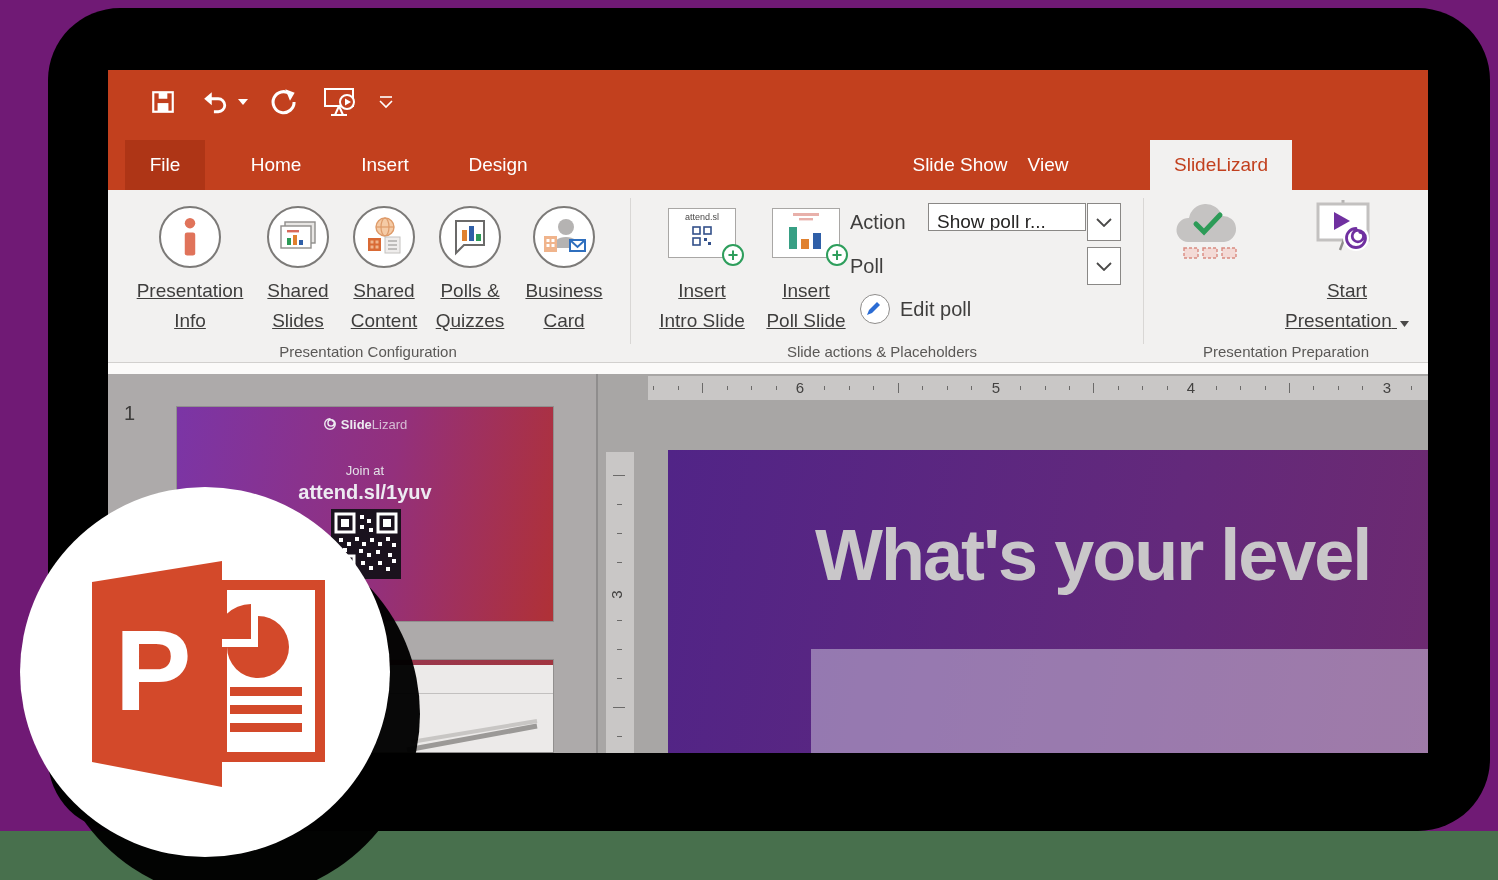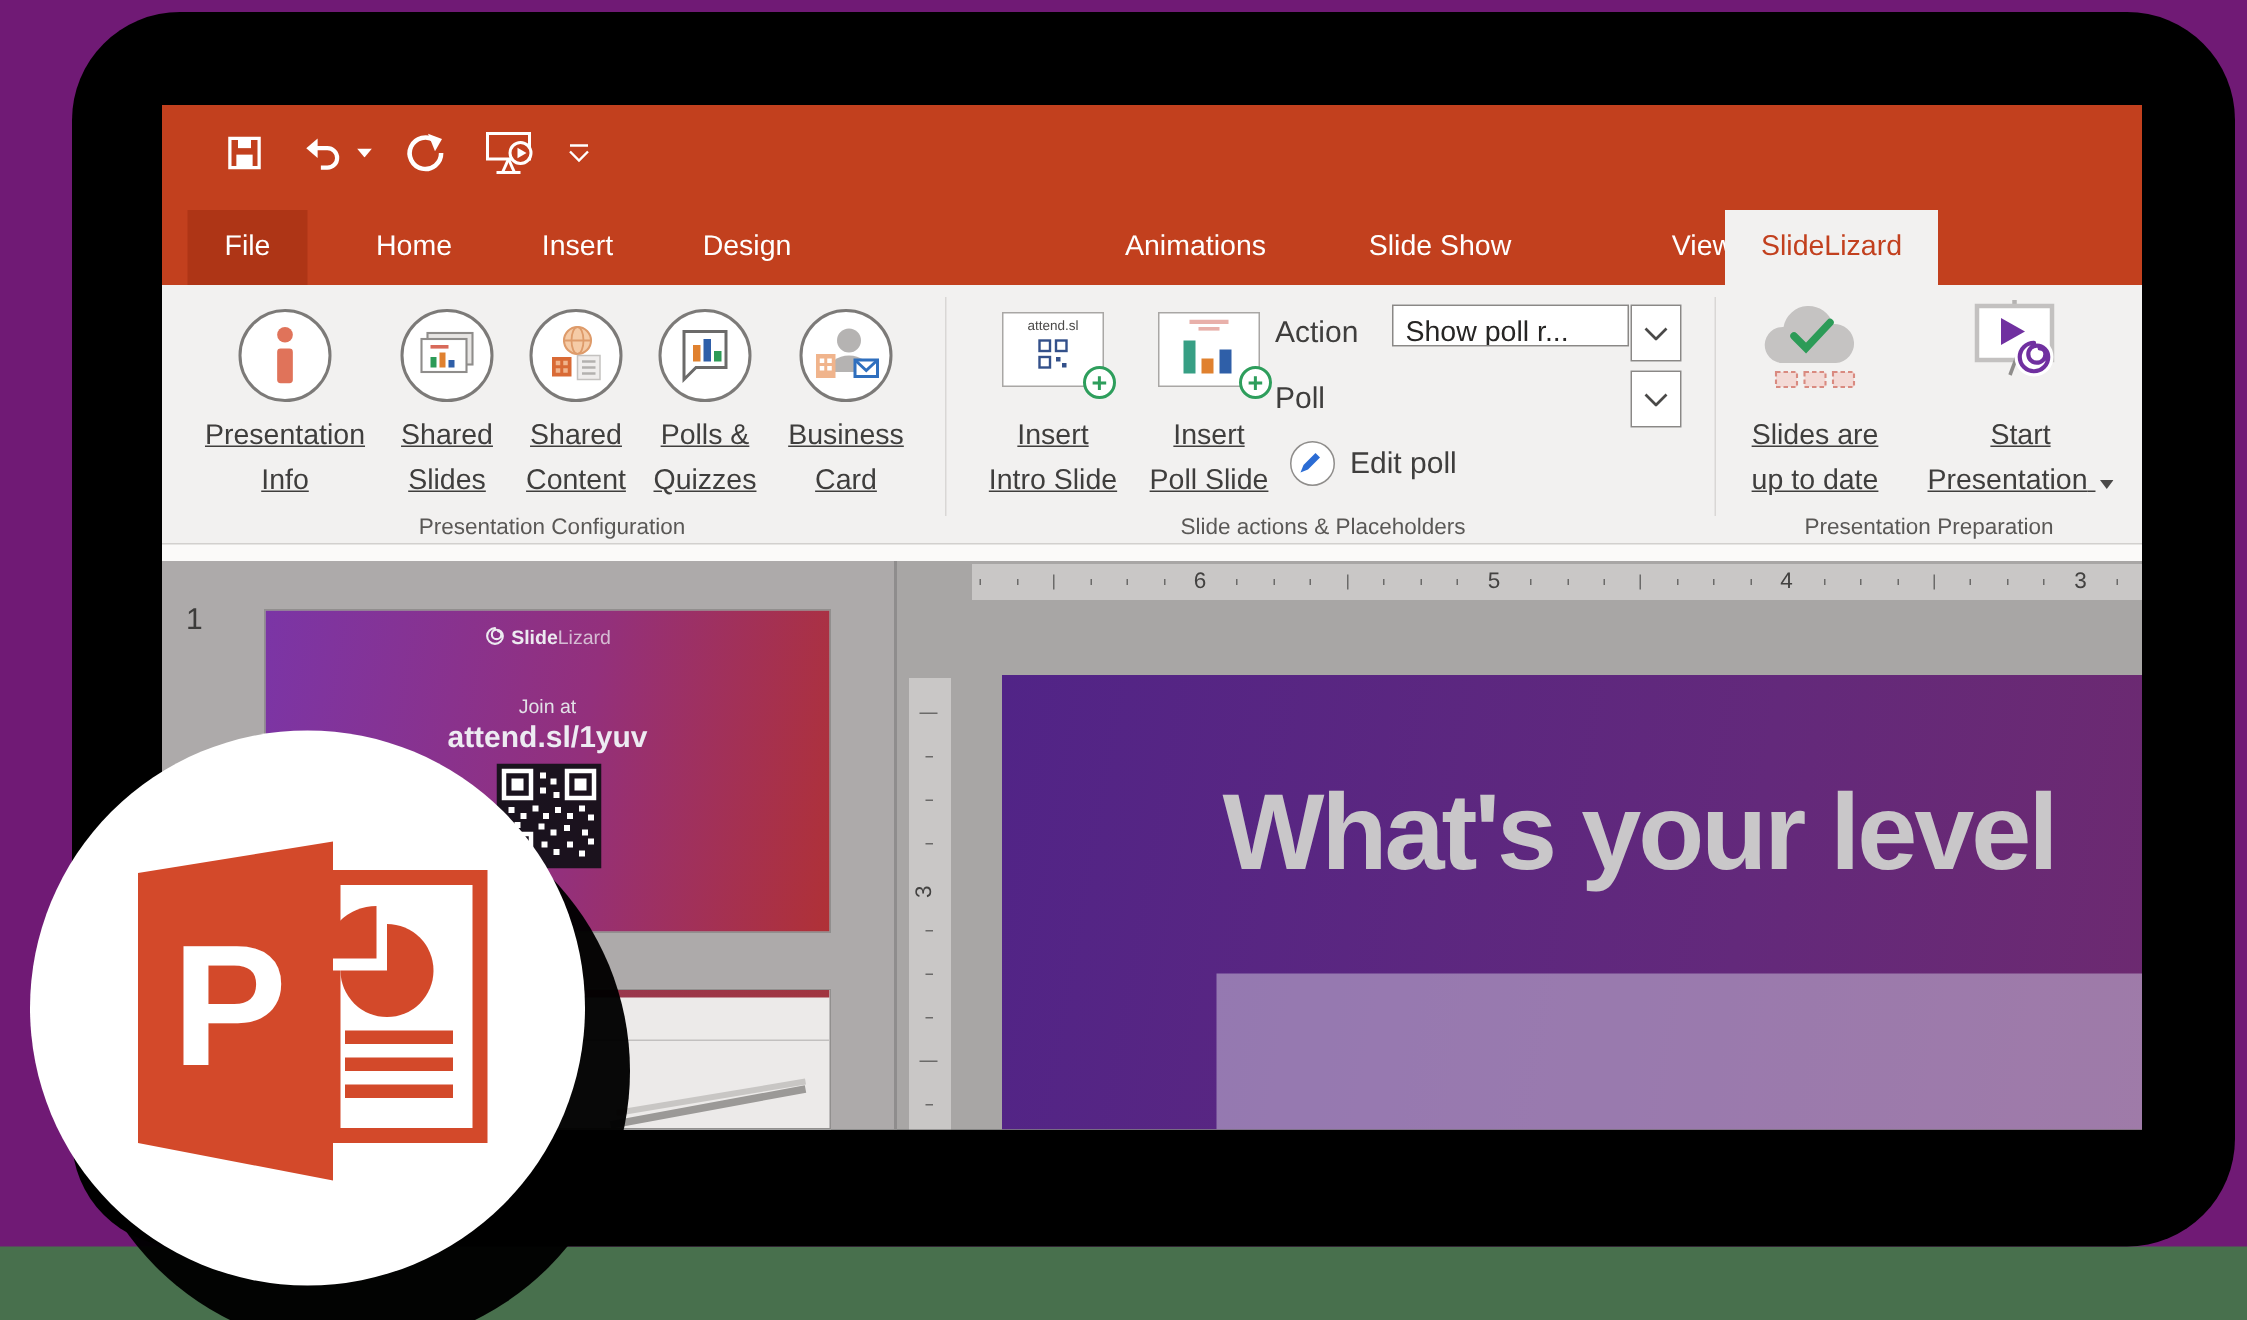--- a/index.html
+++ b/index.html
@@ -114,23 +114,22 @@
         <svg width="18" height="13" viewBox="0 0 18 13">
           <line x1="3" y1="1" x2="15" y2="1" stroke="#fff" stroke-width="1.6"></line>
           <polyline points="3,5 9,11 15,5" fill="none" stroke="#fff" stroke-width="1.6"></polyline>
         </svg>
       </div>
 
       <div class="abs tab tab-file" style="left:17px;width:80px;">File</div>
       <div class="abs tab" style="left:128px;width:80px;">Home</div>
       <div class="abs tab" style="left:237px;width:80px;">Insert</div>
       <div class="abs tab" style="left:345px;width:90px;">Design</div>
-      <div class="abs tab" style="left:634px;width:110px;">Animations</div>
       <div class="abs tab" style="left:797px;width:110px;">Slide Show</div>
-      <div class="abs tab" style="left:987px;width:80px;">View</div>
+      <div class="abs tab" style="left:900px;width:80px;">View</div>
       <div class="abs tab tab-active" style="left:1042px;width:142px;">SlideLizard</div>
     </div>
 
     <div class="abs grp-sep" style="left:522px;"></div>
     <div class="abs grp-sep" style="left:1035px;"></div>
 
     <div class="abs big-btn-circle" style="left:51px;">
       <svg width="34" height="40" viewBox="0 0 20 26">
         <circle cx="10" cy="4" r="3.4" fill="#e0735a"></circle>
         <rect x="6.6" y="10" width="6.8" height="15" rx="1.5" fill="#e0735a"></rect>
@@ -270,24 +269,20 @@
       <svg width="66" height="62" viewBox="0 0 66 62">
         <line x1="33" y1="2" x2="33" y2="8" stroke="#b5b3b2" stroke-width="3"></line>
         <rect x="8" y="6" width="50" height="36" fill="#fff" stroke="#c3c1c0" stroke-width="3"></rect>
         <polygon points="24,14 40,23 24,32" fill="#7030a0"></polygon>
         <line x1="30" y1="52" x2="36" y2="36" stroke="#8f8d8b" stroke-width="2.4"></line>
         <g transform="translate(46,40)">
           <circle cx="0" cy="0" r="13" fill="#fff"></circle>
           <path d="M0 -9.5 a9.5 9.5 0 1 0 9.5 9.5 a7.6 7.6 0 0 0 -7.6 -7.6 a5.7 5.7 0 1 0 5.7 5.7 a3.8 3.8 0 0 0 -3.8 -3.8" fill="none" stroke="#7030a0" stroke-width="2.8" stroke-linecap="round"></path>
         </g>
       </svg>
-    </div>
-    <div class="abs btn-label" style="left:1040px;width:124px;">
-      <div>Slides are</div>
-      <div>up to date</div>
     </div>
     <div class="abs btn-label" style="left:1164px;width:150px;">
       <div>Start</div>
       <div><span>Presentation</span>
         <svg width="9" height="6" viewBox="0 0 9 6" style="margin-left:3px;">
           <polygon points="0,0 9,0 4.5,6" fill="#4a4948"></polygon>
         </svg>
       </div>
     </div>
     <div class="abs grp-label" style="left:1058px;width:240px;">Presentation Preparation</div>

